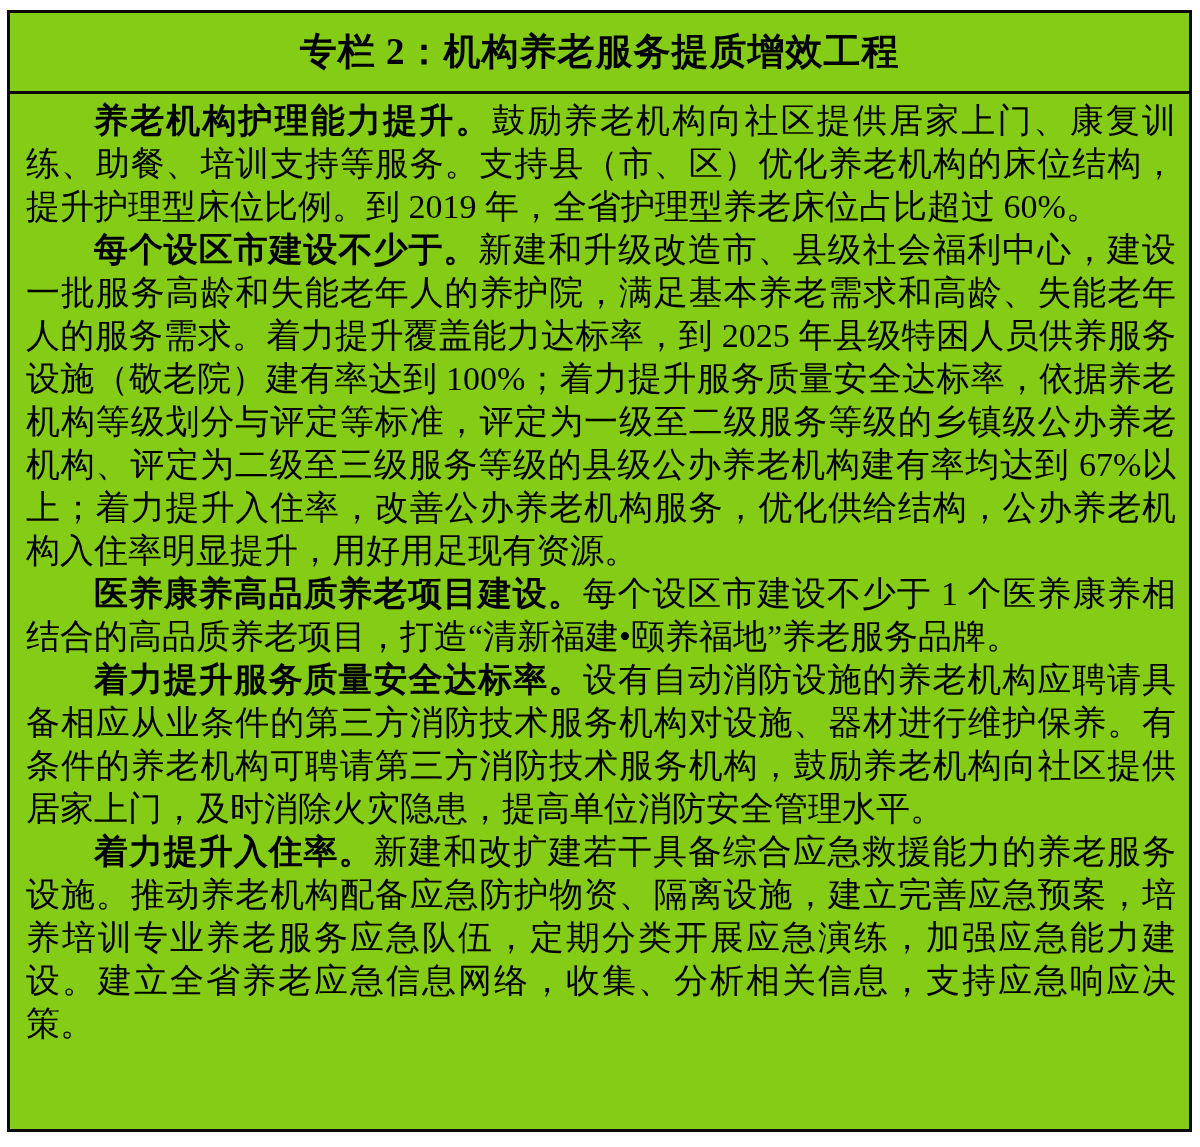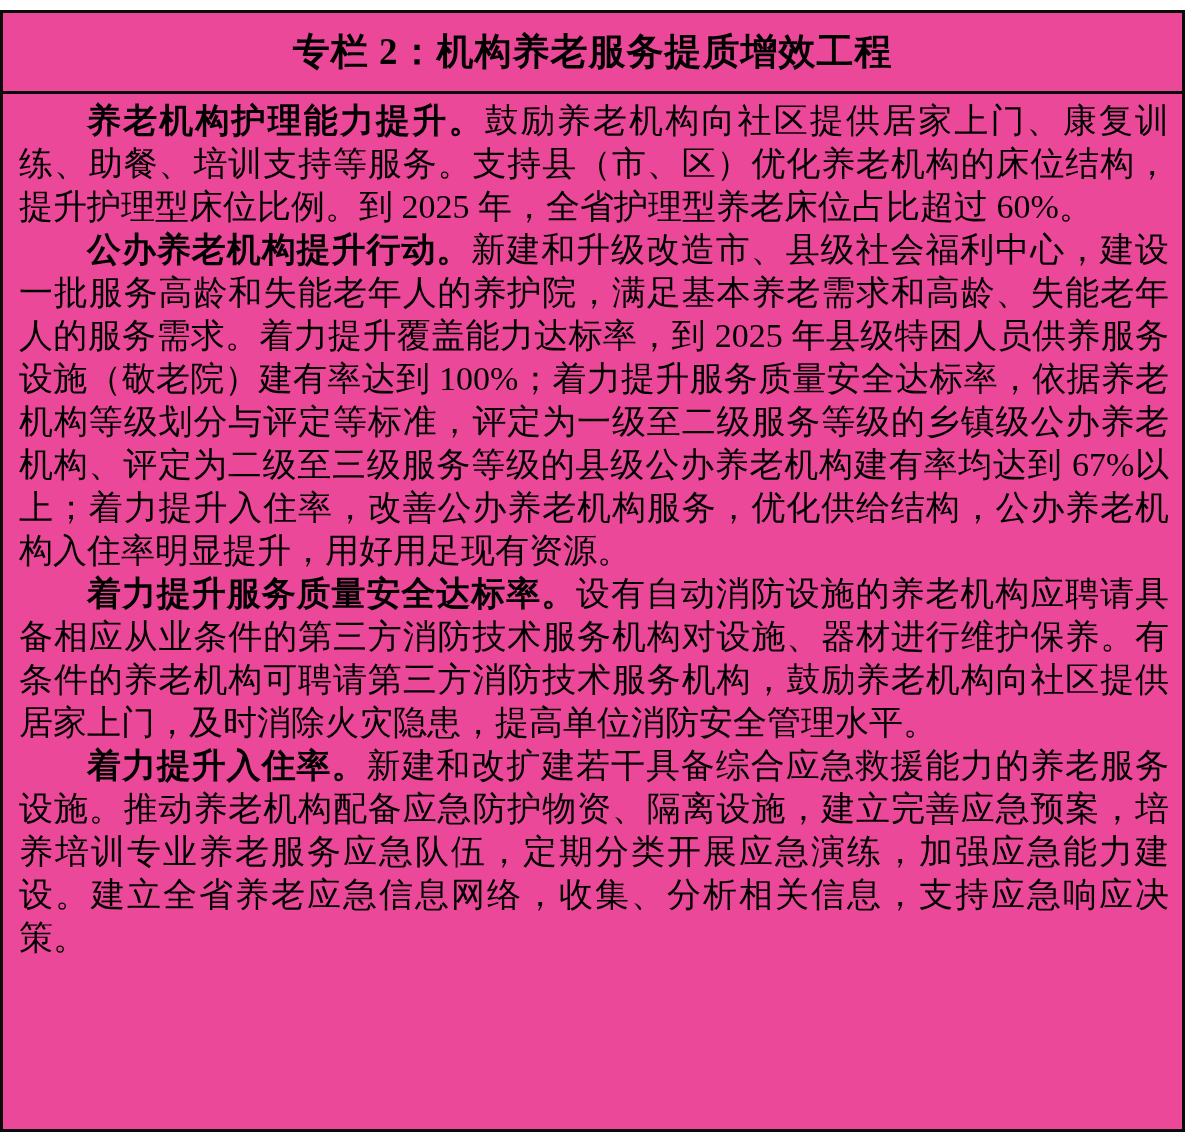--- a/index.html
+++ b/index.html
@@ -13,27 +13,27 @@
     color: #000000;
   }
   .page {
     position: relative;
     width: 1200px;
     height: 1147px;
     background: #ffffff;
   }
   .frame {
     position: absolute;
-    left: 0;
+    left: 7px;
     top: 10px;
     width: 1179px;   
     height: 1116px;  
     border: 3px solid #0a0a0a;
     box-sizing: content-box;
-    background: #ec4899;
+    background: #84cc16;
   }
   .title-row {
     height: 78px;
     border-bottom: 3px solid #0a0a0a;
     display: flex;
     align-items: center;
     justify-content: center;
   }
   .box-title {
     font-size: 37px;
@@ -68,27 +68,30 @@
 <div class="page">
   <div class="frame">
 
     <div class="title-row">
       <div class="box-title">专栏 2：机构养老服务提质增效工程</div>
     </div>
 
     <div class="body-cell">
 
       <p class="para">
-        <span class="lead">养老机构护理能力提升。</span><span class="rest">鼓励养老机构向社区提供居家上门、康复训练、助餐、培训支持等服务。支持县（市、区）优化养老机构的床位结构，提升护理型床位比例。到 2025 年，全省护理型养老床位占比超过 60%。</span>
+        <span class="lead">养老机构护理能力提升。</span><span class="rest">鼓励养老机构向社区提供居家上门、康复训练、助餐、培训支持等服务。支持县（市、区）优化养老机构的床位结构，提升护理型床位比例。到 2019 年，全省护理型养老床位占比超过 60%。</span>
       </p>
 
       <p class="para">
-        <span class="lead">公办养老机构提升行动。</span><span class="rest">新建和升级改造市、县级社会福利中心，建设一批服务高龄和失能老年人的养护院，满足基本养老需求和高龄、失能老年人的服务需求。着力提升覆盖能力达标率，到 2025 年县级特困人员供养服务设施（敬老院）建有率达到 100%；着力提升服务质量安全达标率，依据养老机构等级划分与评定等标准，评定为一级至二级服务等级的乡镇级公办养老机构、评定为二级至三级服务等级的县级公办养老机构建有率均达到 67%以上；着力提升入住率，改善公办养老机构服务，优化供给结构，公办养老机构入住率明显提升，用好用足现有资源。</span>
+        <span class="lead">每个设区市建设不少于。</span><span class="rest">新建和升级改造市、县级社会福利中心，建设一批服务高龄和失能老年人的养护院，满足基本养老需求和高龄、失能老年人的服务需求。着力提升覆盖能力达标率，到 2025 年县级特困人员供养服务设施（敬老院）建有率达到 100%；着力提升服务质量安全达标率，依据养老机构等级划分与评定等标准，评定为一级至二级服务等级的乡镇级公办养老机构、评定为二级至三级服务等级的县级公办养老机构建有率均达到 67%以上；着力提升入住率，改善公办养老机构服务，优化供给结构，公办养老机构入住率明显提升，用好用足现有资源。</span>
       </p>
 
+      <p class="para">
+        <span class="lead">医养康养高品质养老项目建设。</span><span class="rest">每个设区市建设不少于 1 个医养康养相结合的高品质养老项目，打造“清新福建•颐养福地”养老服务品牌。</span>
+      </p>
 
       <p class="para">
         <span class="lead">着力提升服务质量安全达标率。</span><span class="rest">设有自动消防设施的养老机构应聘请具备相应从业条件的第三方消防技术服务机构对设施、器材进行维护保养。有条件的养老机构可聘请第三方消防技术服务机构，鼓励养老机构向社区提供居家上门，及时消除火灾隐患，提高单位消防安全管理水平。</span>
       </p>
 
       <p class="para">
         <span class="lead">着力提升入住率。</span><span class="rest">新建和改扩建若干具备综合应急救援能力的养老服务设施。推动养老机构配备应急防护物资、隔离设施，建立完善应急预案，培养培训专业养老服务应急队伍，定期分类开展应急演练，加强应急能力建设。建立全省养老应急信息网络，收集、分析相关信息，支持应急响应决策。</span>
       </p>
 
 

